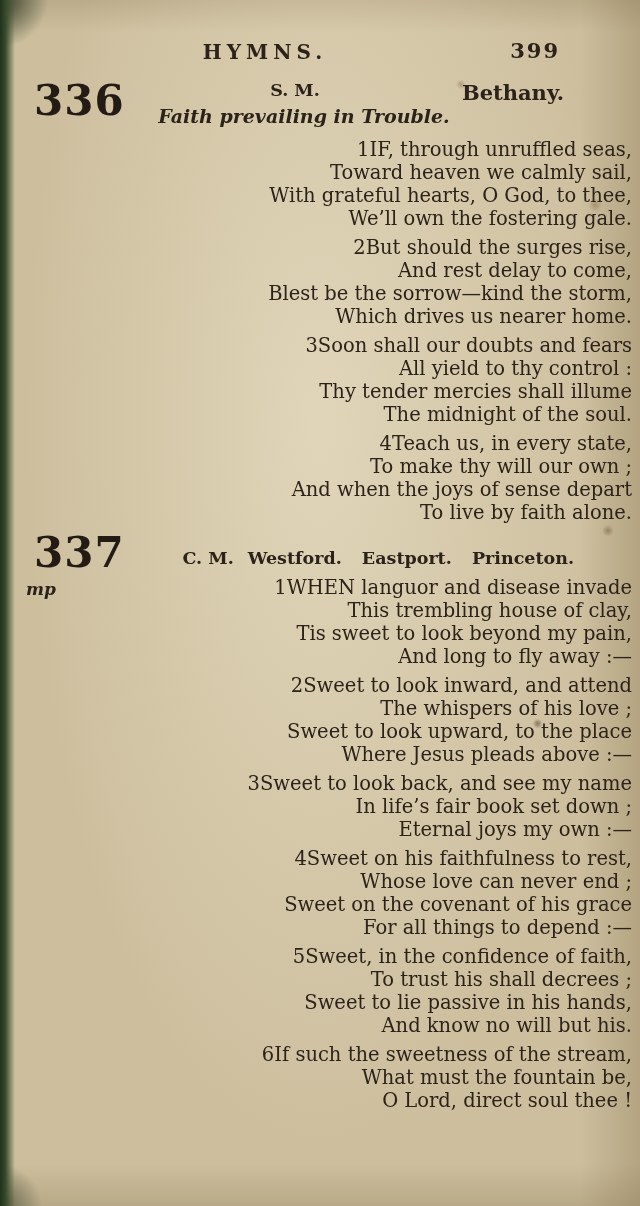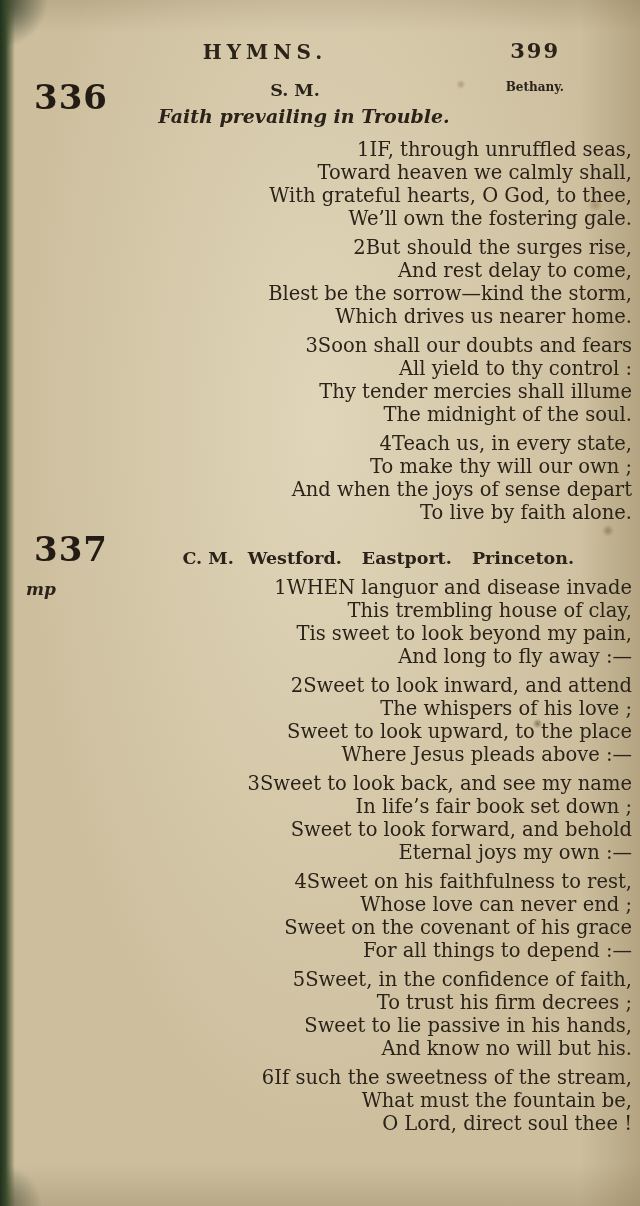--- a/index.html
+++ b/index.html
@@ -35,27 +35,27 @@
   .page-number {
     position:absolute; right:80px; top:38px;
     font-size:21px; font-weight:700; letter-spacing:2px;
   }
 
   .hymn-head { position:relative; }
   .head-336 { height:58px; }
   .head-337 { height:46px; }
   .hymn-number {
     position:absolute; left:34px; top:0;
-    font-size:34px; font-weight:700; letter-spacing:1px; line-height:1; color:#241c14;
+    font-size:42px; font-weight:700; letter-spacing:1px; line-height:1; color:#241c14;
   }
   .head-337 .hymn-number { top:2px; }
   .meter-row { position:relative; height:22px; }
   .meter { font-size:17.5px; font-weight:700; }
   .meter-336 { display:block; text-align:center; position:relative; left:-25px; }
-  .tune { font-size:12px; font-weight:700; }
+  .tune { font-size:21px; font-weight:700; }
   .tune-336 { position:absolute; right:76px; top:0; }
   .hymn-title {
     text-align:center; position:relative; left:-16px; margin-top:3px;
     font-style:italic; font-weight:700; font-size:19px;
   }
   .meter-line-337 { position:absolute; right:66px; top:18px; white-space:nowrap; }
   .meter-line-337 .tunes { margin-left:14px; font-size:17.5px; font-weight:700; word-spacing:14px; }
 
   .verses {
     position:relative;
@@ -89,21 +89,21 @@
       <div class="hymn-number">336</div>
       <div class="meter-row">
         <span class="meter meter-336">S. M.</span>
         <span class="tune tune-336">Bethany.</span>
       </div>
       <div class="hymn-title">Faith prevailing in Trouble.</div>
     </div>
     <div class="verses">
         <div class="verse">
           <p class="line line-0"><span class="vnum">1</span><span>IF, through unruffled seas,</span></p>
-          <p class="line line-1">Toward heaven we calmly shall,</p>
+          <p class="line line-1">Toward heaven we calmly sail,</p>
           <p class="line line-2">With grateful hearts, O God, to thee,</p>
           <p class="line line-3">We’ll own the fostering gale.</p>
         </div>
         <div class="verse">
           <p class="line line-0"><span class="vnum">2</span><span>But should the surges rise,</span></p>
           <p class="line line-1">And rest delay to come,</p>
           <p class="line line-2">Blest be the sorrow—kind the storm,</p>
           <p class="line line-3">Which drives us nearer home.</p>
         </div>
         <div class="verse">
@@ -138,32 +138,31 @@
         </div>
         <div class="verse">
           <p class="line line-0"><span class="vnum">2</span><span>Sweet to look inward, and attend</span></p>
           <p class="line line-1">The whispers of his love ;</p>
           <p class="line line-2">Sweet to look upward, to the place</p>
           <p class="line line-3">Where Jesus pleads above :—</p>
         </div>
         <div class="verse">
           <p class="line line-0"><span class="vnum">3</span><span>Sweet to look back, and see my name</span></p>
           <p class="line line-1">In life’s fair book set down ;</p>
-          <p class="line line-2">Sweet to look forward, and behold</p>
           <p class="line line-3">Eternal joys my own :—</p>
         </div>
         <div class="verse">
           <p class="line line-0"><span class="vnum">4</span><span>Sweet on his faithfulness to rest,</span></p>
           <p class="line line-1">Whose love can never end ;</p>
           <p class="line line-2">Sweet on the covenant of his grace</p>
           <p class="line line-3">For all things to depend :—</p>
         </div>
         <div class="verse">
           <p class="line line-0"><span class="vnum">5</span><span>Sweet, in the confidence of faith,</span></p>
-          <p class="line line-1">To trust his firm decrees ;</p>
+          <p class="line line-1">To trust his shall decrees ;</p>
           <p class="line line-2">Sweet to lie passive in his hands,</p>
           <p class="line line-3">And know no will but his.</p>
         </div>
         <div class="verse">
           <p class="line line-0"><span class="vnum">6</span><span>If such the sweetness of the stream,</span></p>
           <p class="line line-1">What must the fountain be,</p>
           <p class="line line-3">O Lord, direct soul thee !</p>
         </div>
       </div>
   </div>

